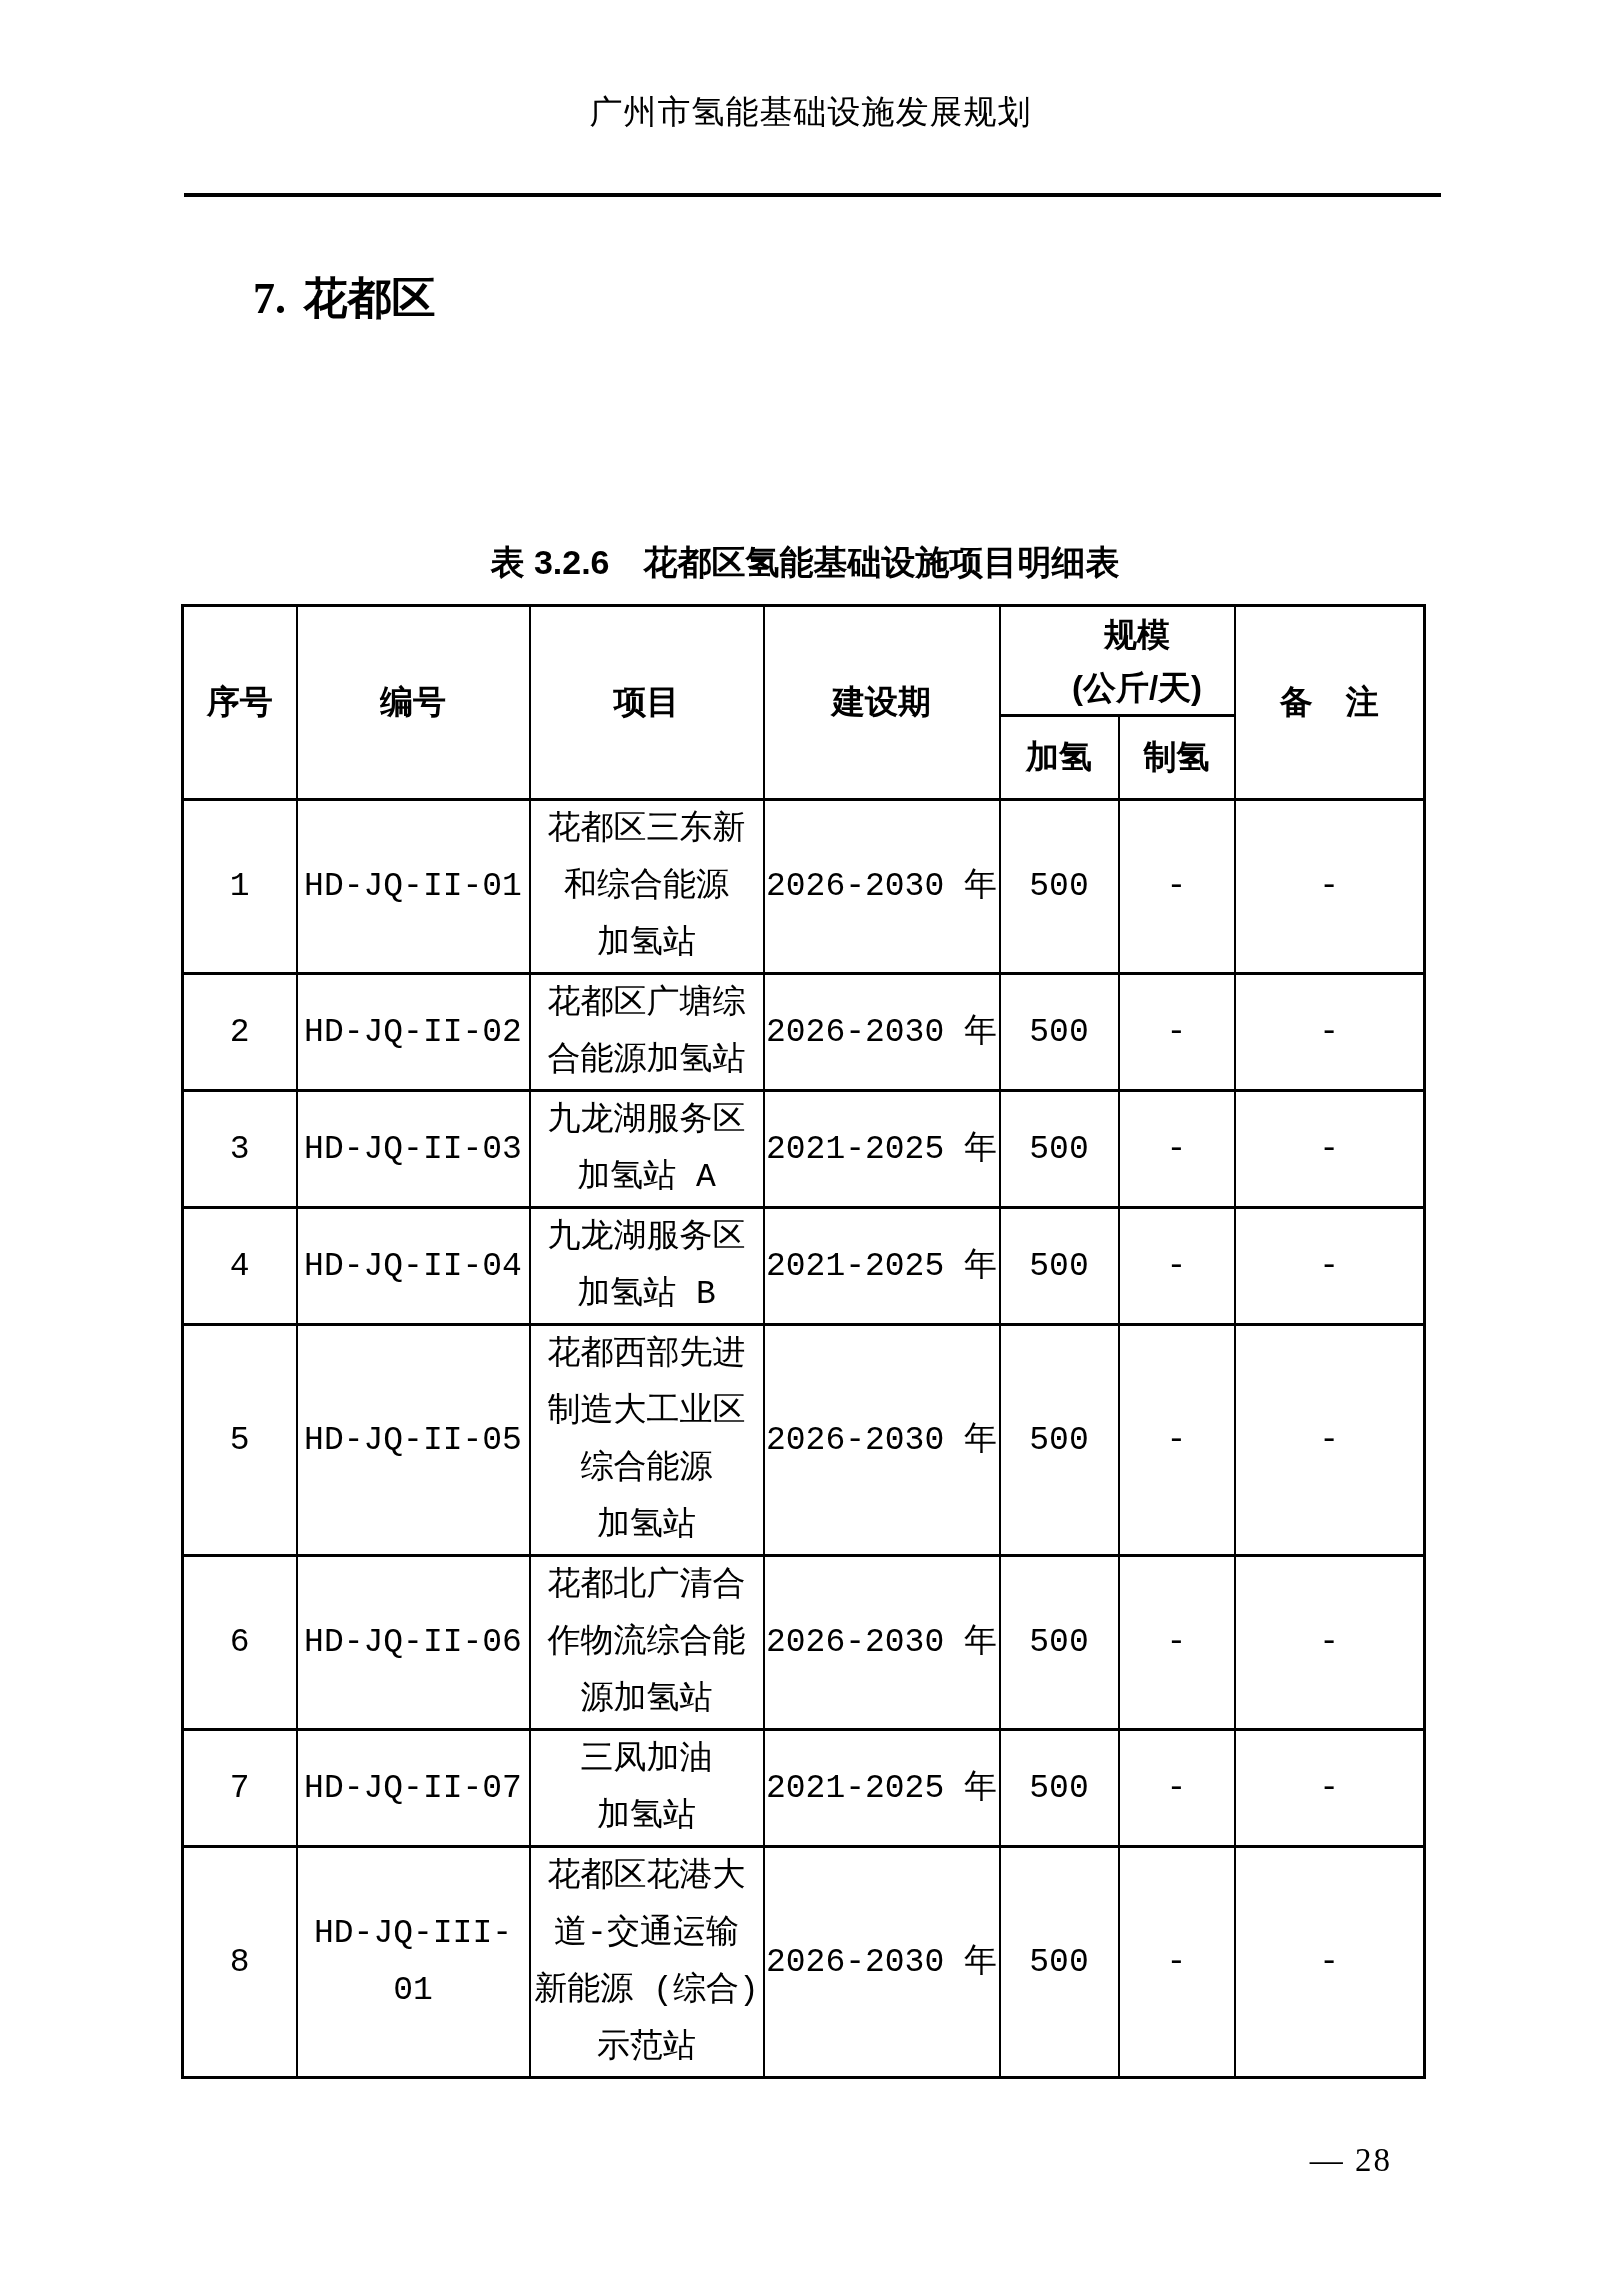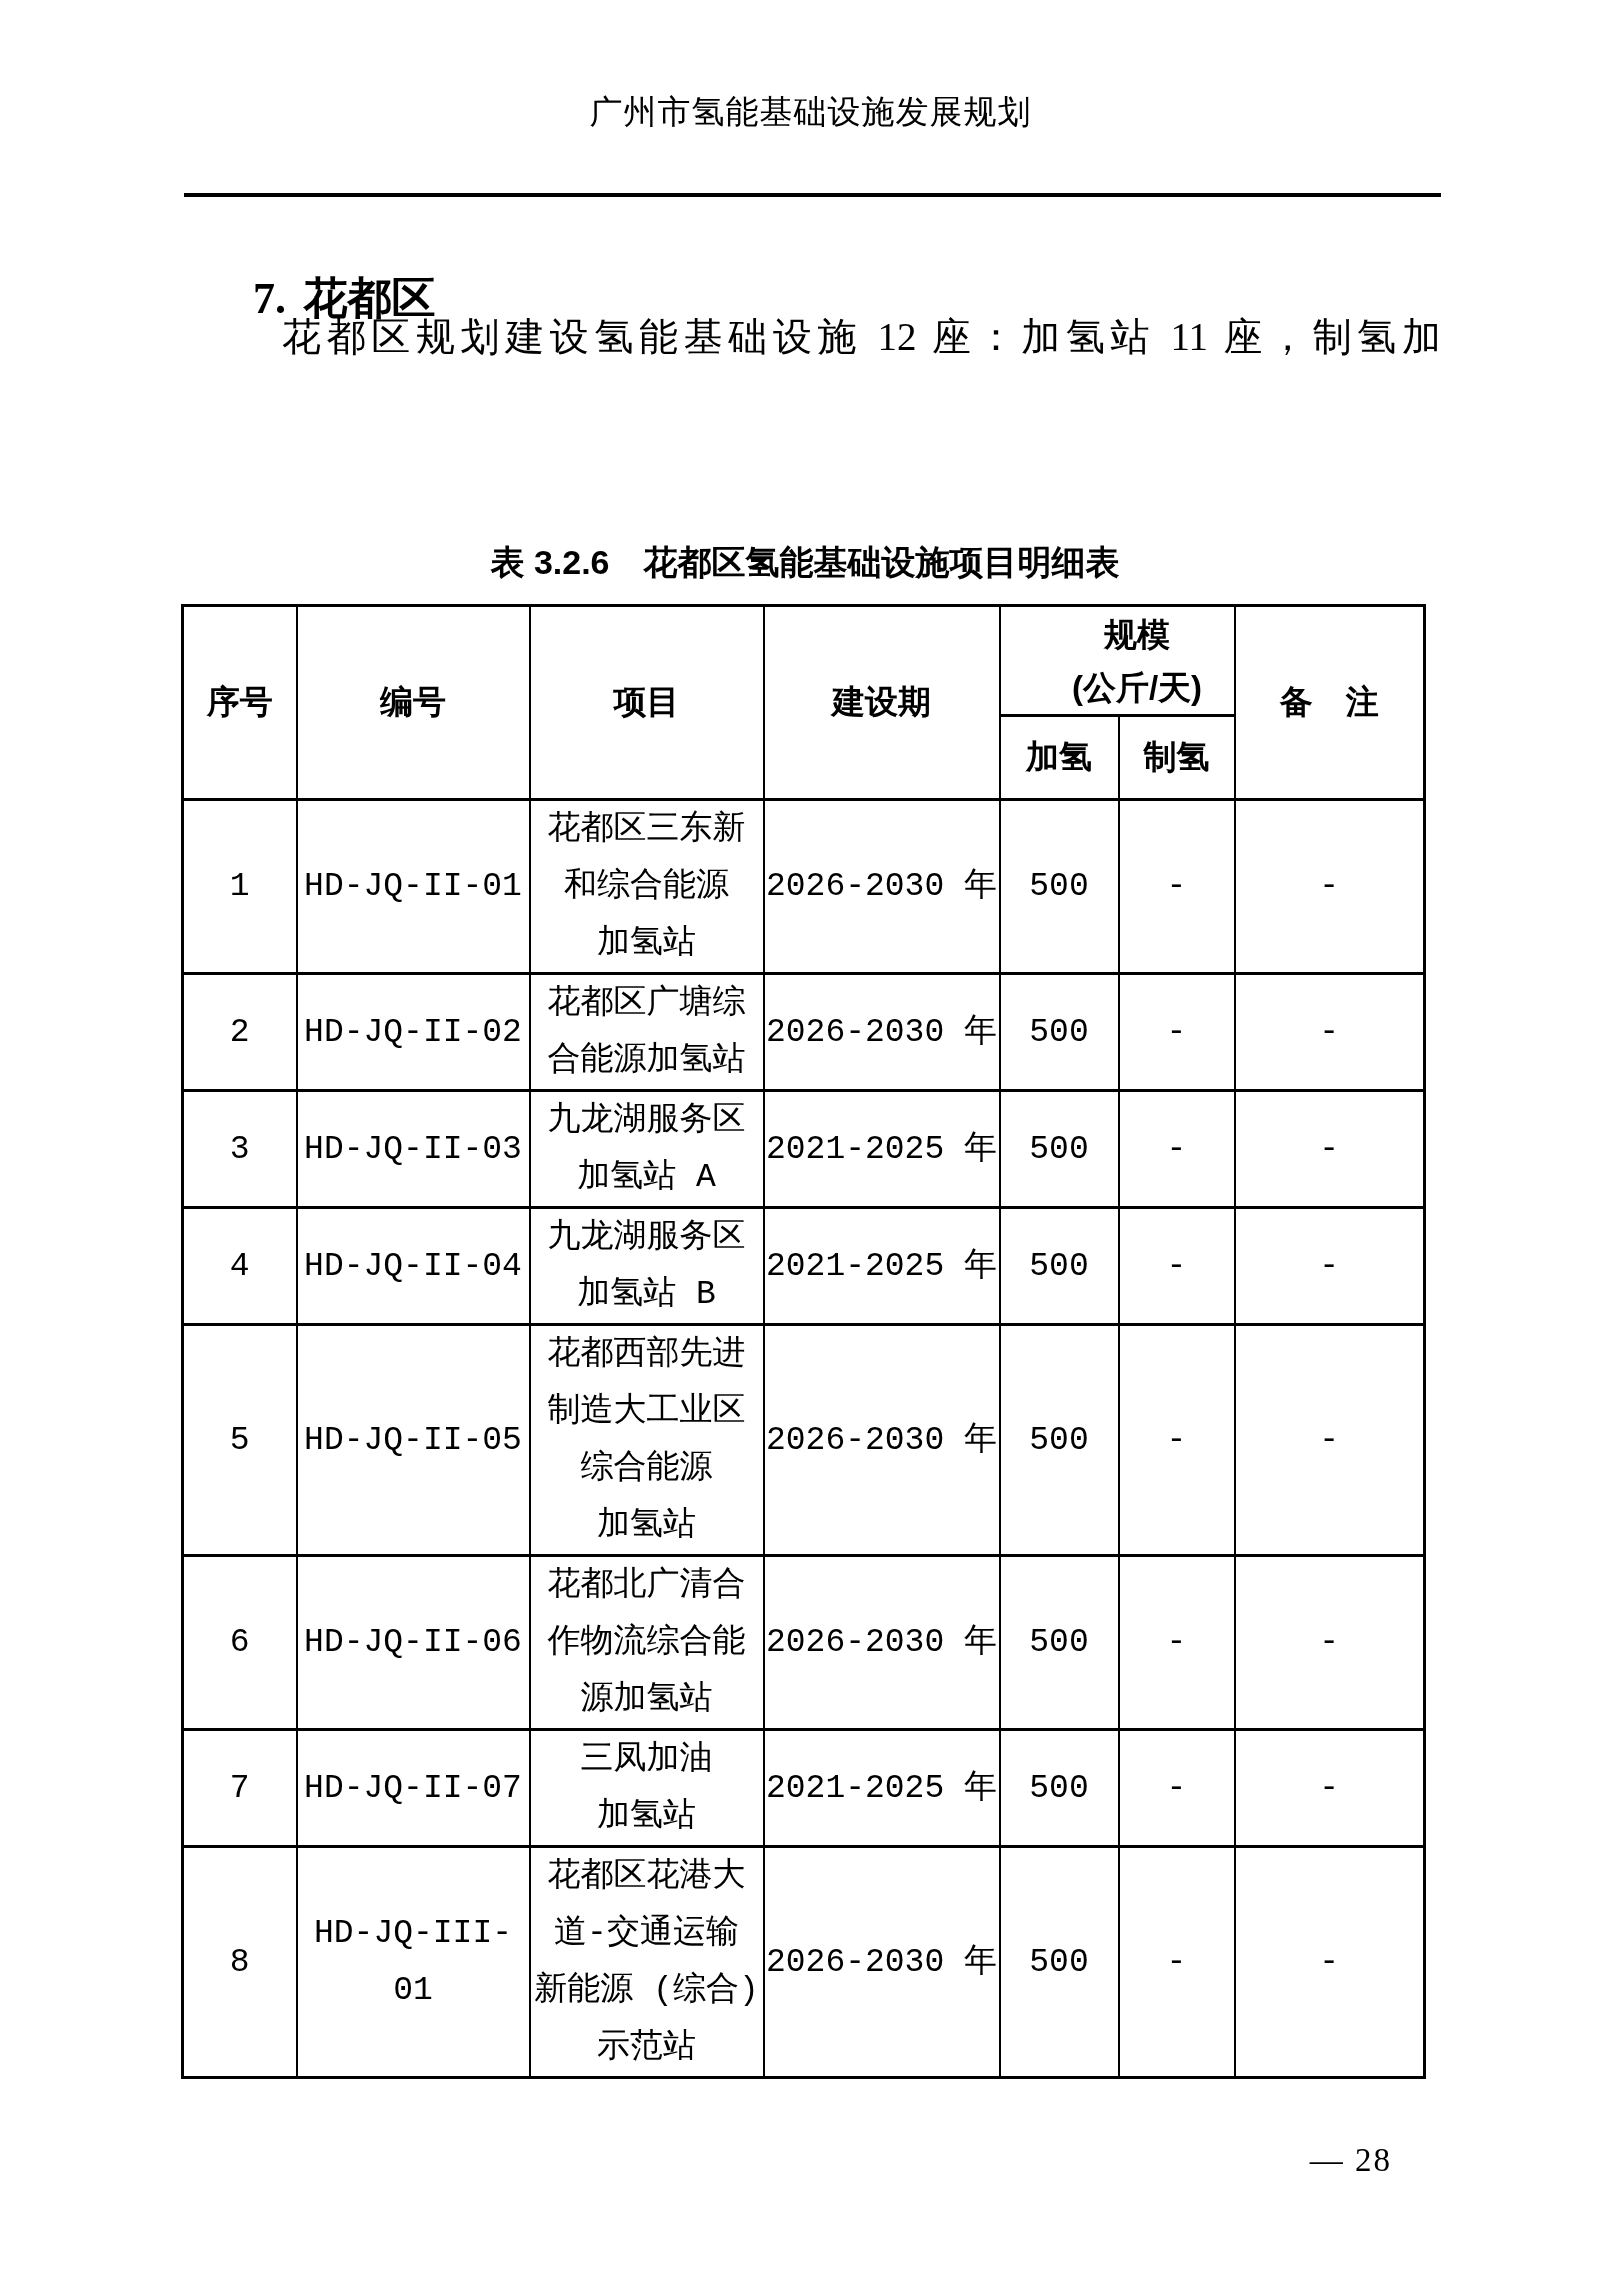--- a/index.html
+++ b/index.html
@@ -81,21 +81,20 @@
 <body>
 
 <div class="header-title serif">广州市氢能基础设施发展规划</div>
 <div class="header-rule"></div>
 
 <div class="section-heading hei">
   <span class="num">7.</span><span>花都区</span>
 </div>
 
 <div class="intro">
-  <div class="pline first">花都区规划建设氢能基础设施 12 座：加氢站 11 座，制氢加</div>
 </div>
 
 <div class="table-caption">表 3.2.6　花都区氢能基础设施项目明细表</div>
 
 <table class="detail">
   <colgroup>
     <col style="width:114px">
     <col style="width:233px">
     <col style="width:234px">
     <col style="width:236px">

